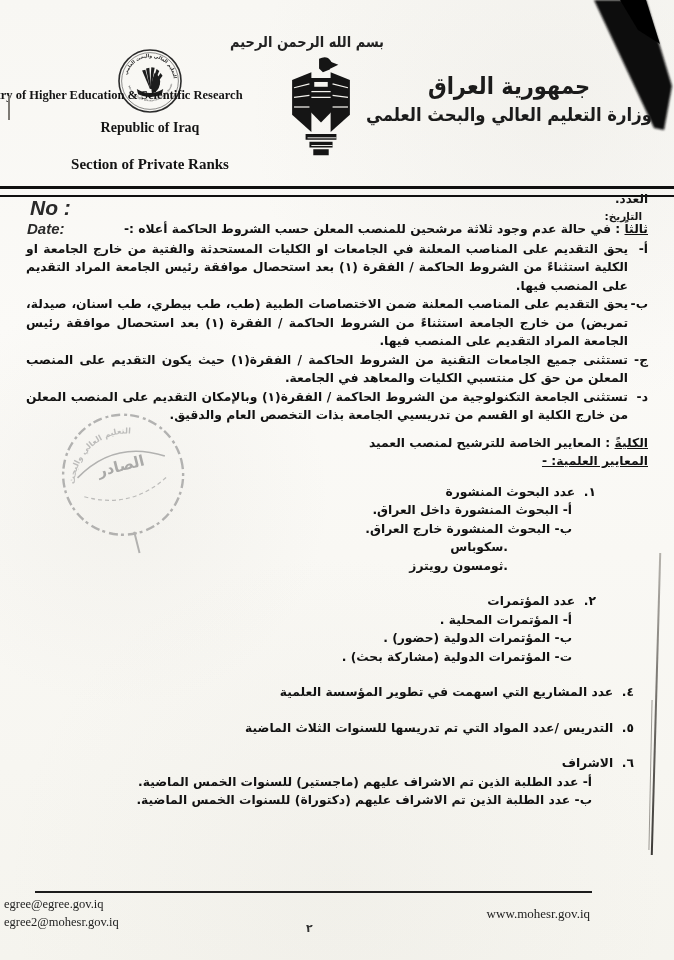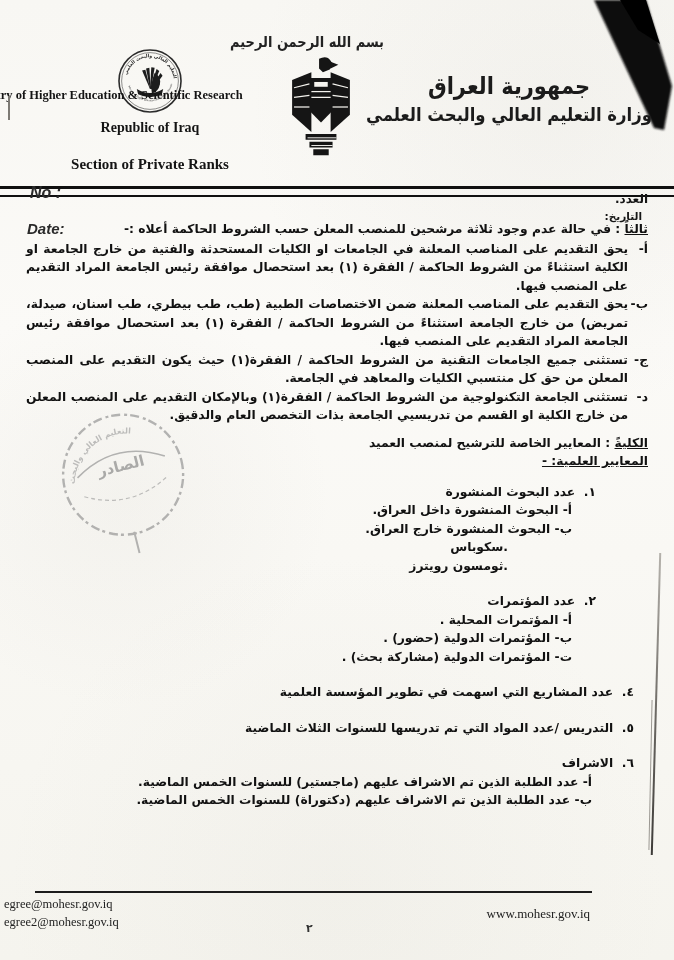--- a/index.html
+++ b/index.html
@@ -22,22 +22,22 @@
   .hdr-center{position:absolute;left:258px;top:34px;width:126px;text-align:center;}
   .bismillah{font-size:13px;font-weight:700;direction:rtl;color:#222;
              transform:scaleY(1.15);letter-spacing:-1px;white-space:nowrap;}
   .hdr-right{position:absolute;right:20px;top:74px;width:290px;text-align:center;direction:rtl;}
   .ar1{font-size:21px;font-weight:700;transform:scaleY(1.1);color:#1b1b1b;}
   .ar2{font-size:16.5px;font-weight:700;margin-top:7px;transform:scaleY(1.1);color:#1b1b1b;white-space:nowrap;}
   .ar3{font-size:15px;font-weight:700;margin-top:11px;color:#1b1b1b;}
   .rule-double{position:absolute;left:0;top:186px;width:674px;height:6px;
                border-top:3px solid #101010;border-bottom:2px solid #101010;}
   
-  .no-label{position:absolute;left:30px;top:184px;font-family:"Liberation Sans",sans-serif;
-            font-style:italic;font-size:16px;font-weight:600;color:#2a2a2a;}
+  .no-label{position:absolute;left:30px;top:196px;font-family:"Liberation Sans",sans-serif;
+            font-style:italic;font-size:21px;font-weight:600;color:#2a2a2a;}
   .date-label{position:absolute;left:27px;top:220px;font-family:"Liberation Sans",sans-serif;
             font-style:italic;font-size:15px;font-weight:600;color:#2a2a2a;}
   .adad{position:absolute;right:26px;top:192px;font-size:12px;font-weight:700;direction:rtl;}
   .tarikh{position:absolute;right:32px;top:210px;font-size:10.5px;font-weight:700;direction:rtl;}
   
   .body-text{position:absolute;right:26px;left:26px;top:220px;direction:rtl;
              font-size:12.3px;font-weight:700;line-height:18.5px;text-align:justify;color:#111;}
   .t-head{margin-bottom:1px;}
   .u{text-decoration:underline;}
   .titem{position:relative;padding-right:20px;}
@@ -235,18 +235,18 @@
     </text>
     <text x="73" y="68" text-anchor="middle" font-size="15" font-weight="bold" fill="#7d7d7d" font-family="DejaVu Sans, sans-serif" direction="rtl">الصادر</text>
     <line x1="70" y1="130" x2="70" y2="152" stroke="#8a8a8a" stroke-width="2"></line>
   </svg>
 
   <div class="vline"></div>
   <div class="vline2"></div>
   <div class="lmark"></div>
 
   <div class="f-rule"></div>
-  <div class="email1">egree@mohesr.gov.iq</div>
+  <div class="email1">egree@egree.gov.iq</div>
   <div class="email2">egree2@mohesr.gov.iq</div>
   <div class="site">www.mohesr.gov.iq</div>
   <div class="pagenum">٢</div>
 
 </div>
 
 </body></html>

